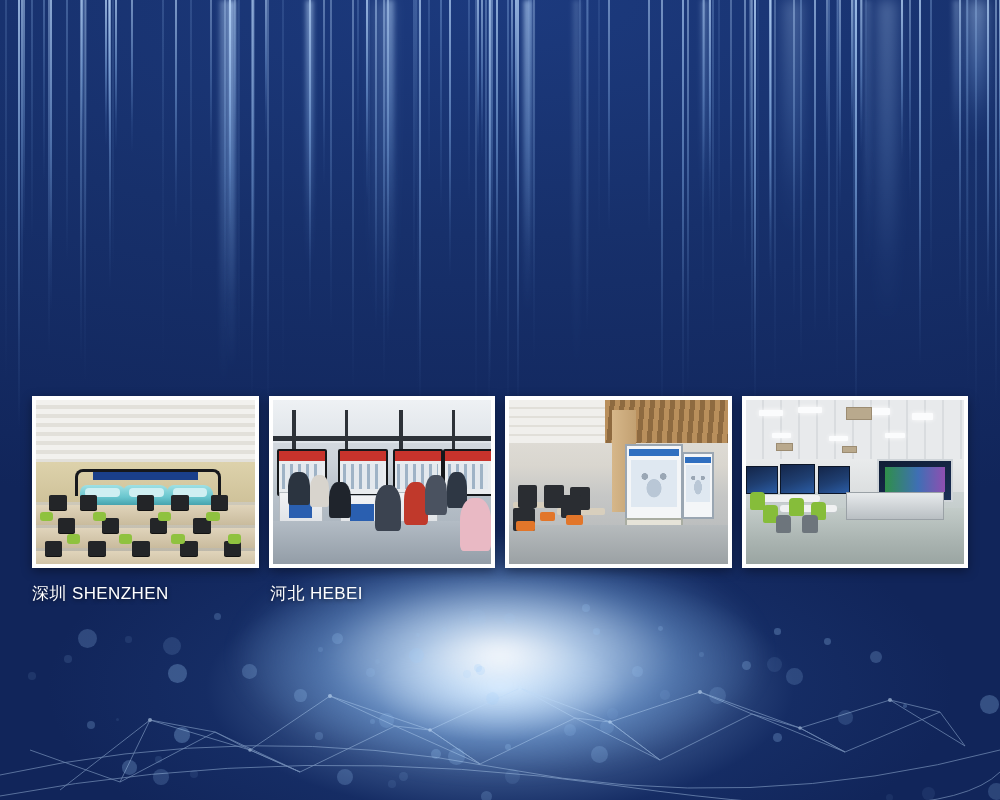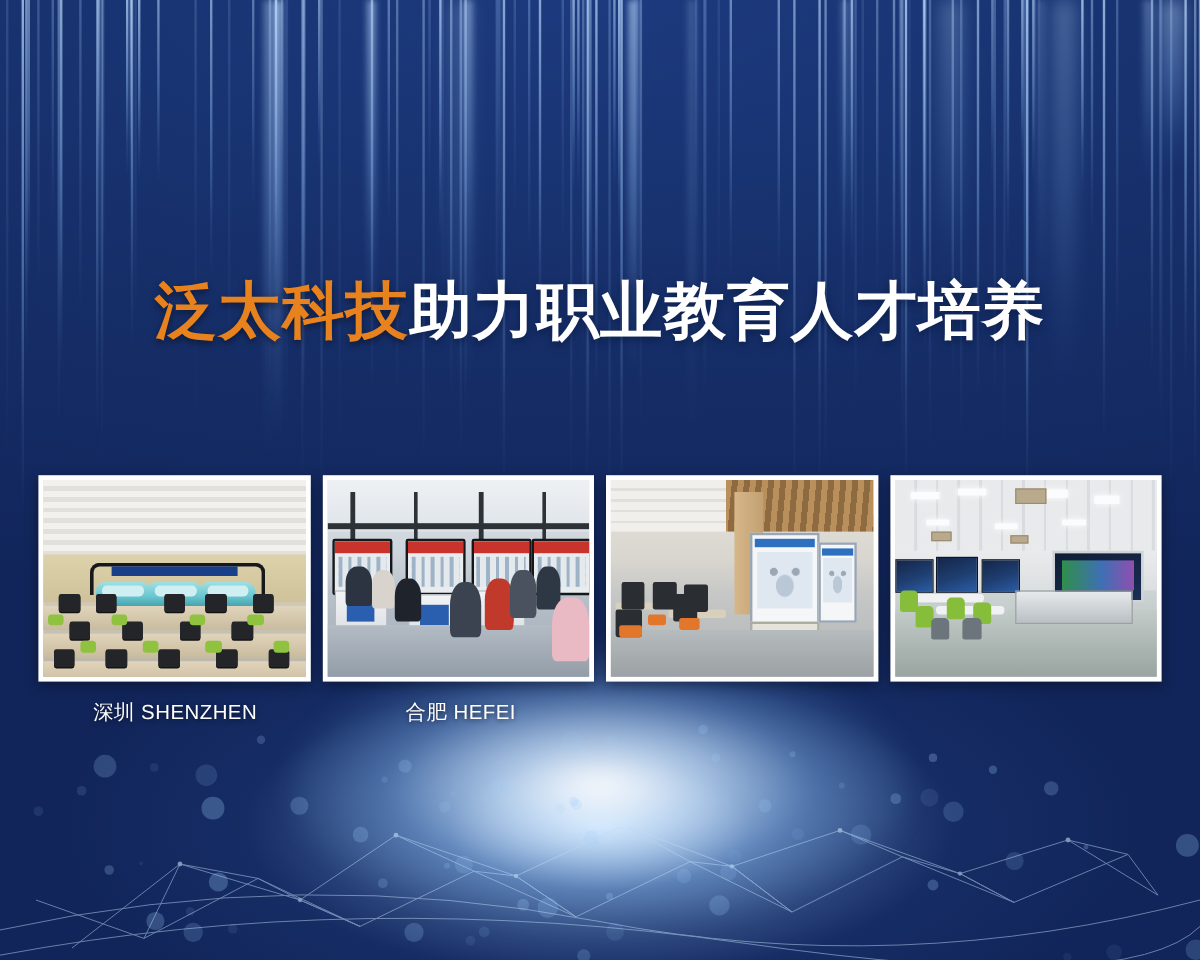--- a/index.html
+++ b/index.html
@@ -38,21 +38,21 @@
     color:#e8821e;font-size:26px;font-weight:bold;letter-spacing:1px;
     text-shadow:0 2px 5px rgba(0,0,0,0.4);padding-left:258px;box-sizing:border-box;}
 
   
   .strip{position:absolute;left:32px;top:396px;width:936px;height:172px;display:flex;gap:10px;}
   .card{width:228px;height:172px;background:#ffffff;padding:4px;box-sizing:border-box;
         box-shadow:0 3px 10px rgba(0,0,0,0.38);}
   .photo{width:100%;height:100%;position:relative;overflow:hidden;background:#7d8b97;}
 
   .captions{position:absolute;left:32px;top:582px;width:936px;height:26px;display:flex;gap:10px;}
-  .cap{width:228px;text-align:center;color:#ffffff;font-size:17px;letter-spacing:.4px;
+  .cap{width:228px;color:#ffffff;font-size:17px;letter-spacing:.4px;
        text-shadow:0 1px 4px rgba(0,0,0,0.55);white-space:nowrap;}
 
   
   .p1{background:linear-gradient(180deg,#e9e7e2 0%,#e3e0d8 30%,#d8d3c6 46%,#cfcabb 60%,#b9b4a6 100%);}
   .p1 .ceil{position:absolute;left:0;top:0;width:100%;height:40%;
     background:repeating-linear-gradient(180deg,#f2f1ee 0px,#f2f1ee 5px,#e2e0da 5px,#e2e0da 9px);}
   .p1 .wall{position:absolute;left:0;top:38%;width:100%;height:24%;background:linear-gradient(180deg,#ddd2ab,#cfc29a);}
   .p1 .arch{position:absolute;left:18%;top:42%;width:64%;height:15%;border:3px solid #16181c;border-bottom:none;border-radius:8px 8px 0 0;}
   .p1 .banner{position:absolute;left:26%;top:44%;width:48%;height:5%;background:#1a3f8a;}
   .p1 .car{position:absolute;top:52%;width:21%;height:13%;border-radius:7px 9px 3px 3px;
@@ -342,23 +342,20 @@
       <div class="bokeh" style="width: 12.4px; height: 12.4px; left: 870px; top: 651px; opacity: 0.53;"></div>
       <div class="bokeh" style="width: 18.6px; height: 18.6px; left: 168px; top: 664px; opacity: 0.66;"></div>
       <div class="bokeh" style="width: 14.6px; height: 14.6px; left: 242px; top: 664px; opacity: 0.53;"></div>
       <div class="bokeh" style="width: 13.2px; height: 13.2px; left: 486px; top: 692px; opacity: 0.42;"></div>
       <div class="bokeh" style="width: 11.3px; height: 11.3px; left: 481px; top: 791px; opacity: 0.47;"></div>
       <div class="bokeh" style="width: 3.5px; height: 3.5px; left: 903px; top: 704px; opacity: 0.59;"></div>
       <div class="bokeh" style="width: 7.9px; height: 7.9px; left: 474px; top: 664px; opacity: 0.54;"></div>
       <div class="bokeh" style="width: 10.6px; height: 10.6px; left: 607px; top: 708px; opacity: 0.15;"></div>
     </div>
 
-  <div class="headline">
-    <span class="hl-orange">泛太科技</span><span class="hl-white">助力职业教育人才培养</span>
-  </div>
 
   <div class="strip">
 
     <div class="card">
       <div class="photo p1">
         <div class="ceil"></div>
           <div class="wall"></div>
           <div class="arch"></div>
           <div class="banner"></div>
         <div class="car" style="left:20%">
@@ -501,16 +498,16 @@
         <div class="chair" style="left:30%;top:62%"></div>
         <div class="chair" style="left:14%;top:70%;background:#6d757c"></div>
         <div class="chair" style="left:26%;top:70%;background:#6d757c"></div>
       </div>
     </div>
 
   </div>
 
   <div class="captions">
     <div class="cap">深圳  SHENZHEN</div>
-    <div class="cap">合肥  HEFEI</div>
+    <div class="cap">河北  HEBEI</div>
   </div>
 
 </div>
 
 </body></html>

